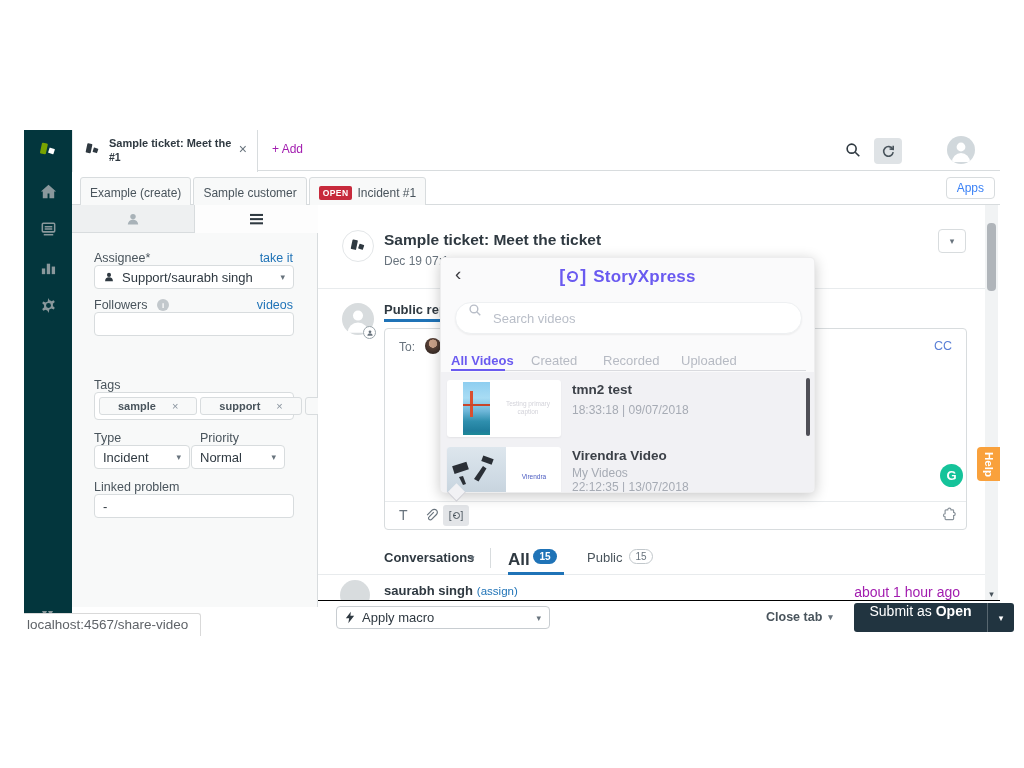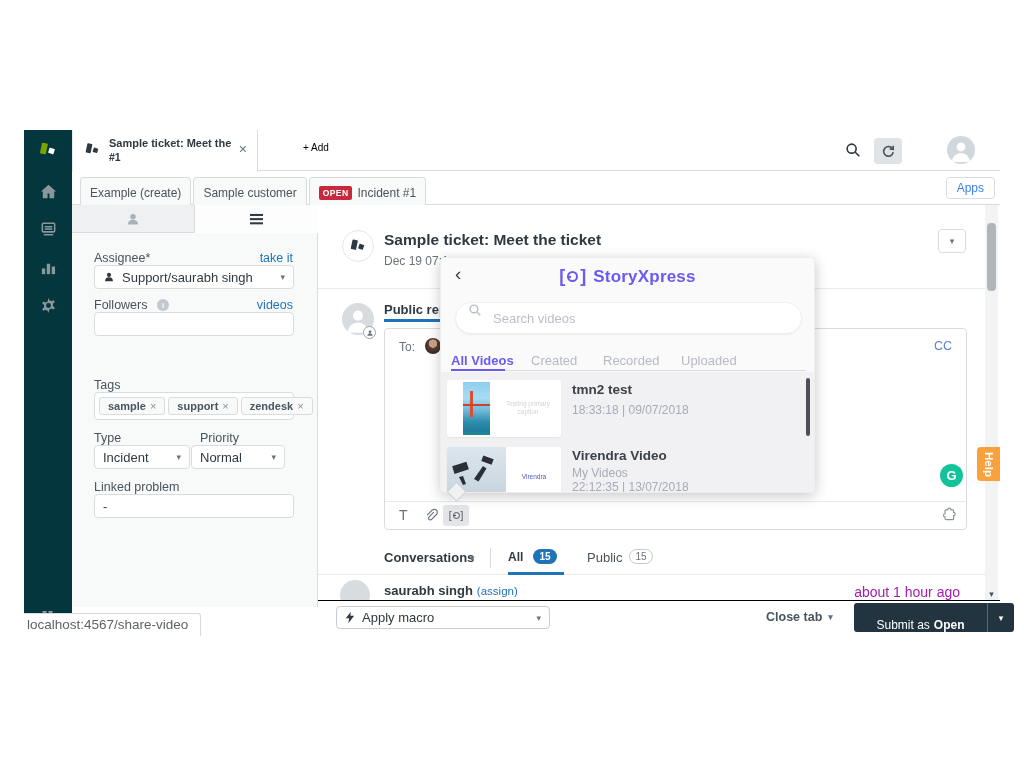--- a/index.html
+++ b/index.html
@@ -10,42 +10,42 @@
   .app{position:absolute;left:24px;top:130px;width:976px;height:503px;background:#fff;}
   
   .sidebar{position:absolute;left:0;top:0;width:48px;height:488px;background:#03363d;}
   .side-ico{position:absolute;left:14px;width:20px;height:20px;display:flex;align-items:center;justify-content:center;color:#8a989c;}
   
   .topbar{position:absolute;left:48px;top:0;width:928px;height:41px;background:#fff;border-bottom:1px solid #d8dcde;}
   .ticket-tab{position:absolute;left:0;top:0;width:186px;height:42px;background:#fff;border-left:1px solid #e8ebed;border-right:1px solid #d8dcde;z-index:2;}
   .tab-title{position:absolute;left:36px;top:7px;width:124px;font-size:11px;font-weight:bold;color:#2f3941;line-height:13px;white-space:nowrap;overflow:hidden;}
   .tab-sub{position:absolute;left:36px;top:21px;font-size:10.5px;font-weight:bold;color:#2f3941;}
   .tab-close{position:absolute;right:10px;top:11px;font-size:14px;color:#68737d;cursor:pointer;}
-  .add-btn{position:absolute;left:200px;top:12px;font-size:10px;color:#000000;margin-left:31px;}
+  .add-btn{position:absolute;left:200px;top:12px;font-size:12px;color:#a21caf;}
   .top-ico{position:absolute;top:8px;display:flex;align-items:center;justify-content:center;}
   .refresh-btn{left:802px;width:28px;height:26px;background:#dfe3e6;border-radius:4px;}
   .grid-ico{left:844px;top:12px;width:18px;height:18px;display:grid;grid-template-columns:7px 7px;grid-template-rows:7px 7px;gap:3px;}
   .grid-ico span{background:#2f3941;border-radius:1px;}
   .avatar{left:875px;top:6px;width:28px;height:28px;border-radius:50%;background:#d1d8dc;overflow:hidden;}
   
   .crumbbar{position:absolute;left:48px;top:41px;width:928px;height:34px;background:#fff;border-bottom:1px solid #d8dcde;}
   .pills{position:absolute;left:8px;top:6px;display:flex;gap:2px;}
   .pill{height:32px;display:flex;align-items:center;gap:5px;padding:0 9px;background:#f8f9f9;border:1px solid #d8dcde;border-radius:3px;font-size:12px;color:#49545c;}
   .open-badge{background:#c72a3c;color:#fff;font-size:8.5px;font-weight:bold;letter-spacing:.4px;padding:2px 4px;border-radius:2px;}
   .apps-btn{position:absolute;right:5px;top:6px;height:22px;padding:0 10px;display:flex;align-items:center;background:#fff;border:1px solid #d8dcde;border-radius:4px;font-size:12px;color:#3b82f6;}
   
   .props{position:absolute;left:48px;top:75px;width:246px;height:402px;background:#f8f9f9;border-right:1px solid #d8dcde;}
   .ptab{position:absolute;top:0;width:123px;height:28px;display:flex;align-items:center;justify-content:center;}
   .ptab-l{left:0;background:#eef0f1;border-bottom:1px solid #d8dcde;border-right:1px solid #d8dcde;}
   .ptab-r{left:123px;background:#fdfdfd;}
   .plabel{position:absolute;font-size:12.5px;color:#49545c;}
   .plink{position:absolute;font-size:12.5px;color:#1f73b7;}
   .pfield{position:absolute;left:22px;width:200px;height:24px;background:#fff;border:1px solid #d8dcde;border-radius:4px;font-size:13px;color:#2f3941;display:flex;align-items:center;padding:0 8px;}
   .caret{color:#68737d;font-size:9px;}
-  .chip{display:inline-flex;align-items:center;gap:4px;height:18px;padding:0 8px;background:#f8f9f9;border:1px solid #d8dcde;border-radius:3px;font-size:11px;font-weight:bold;color:#49545c;}
+  .chip{display:inline-flex;align-items:center;gap:16px;height:18px;padding:0 18px;background:#f8f9f9;border:1px solid #d8dcde;border-radius:3px;font-size:11px;font-weight:bold;color:#49545c;}
   .chip .x{color:#87929d;font-weight:normal;font-size:11px;}
   
   .main{position:absolute;left:294px;top:75px;width:668px;height:395px;background:#fff;}
   .circle-av{border-radius:50%;background:#d8dcde;display:flex;align-items:center;justify-content:center;}
   .hdr-title{position:absolute;left:66px;top:26px;font-size:15.5px;font-weight:bold;color:#2f3941;}
   .hdr-sub{position:absolute;left:66px;top:49px;font-size:12px;color:#68737d;}
   .opt-btn{position:absolute;left:620px;top:24px;width:28px;height:24px;border:1px solid #d8dcde;border-radius:4px;background:#fff;display:flex;align-items:center;justify-content:center;color:#68737d;font-size:9px;}
   .hline{position:absolute;background:#e8ebed;height:1px;}
   .reply-tab{position:absolute;left:66px;top:97px;font-size:13px;font-weight:bold;color:#2f3941;}
   .reply-underline{position:absolute;left:66px;top:114px;width:88px;height:3px;background:#1f73b7;}
@@ -55,39 +55,39 @@
   .ctoolbar{position:absolute;left:0;bottom:0;width:100%;height:28px;border-top:1px solid #e8ebed;}
   .tool{position:absolute;top:5px;color:#68737d;}
   .sx-btn{position:absolute;left:58px;top:3px;width:26px;height:21px;background:#e3e5e8;border-radius:3px;display:flex;align-items:center;justify-content:center;gap:1px;color:#49545c;}
   .mini-brk{font-size:10px;color:#49545c;}
   .mini-circ{width:7px;height:7px;border:1.4px solid #49545c;border-radius:50%;position:relative;}
   .mini-circ::before{content:'';position:absolute;left:-1px;top:2px;width:3px;height:1.4px;background:#49545c;}
   .conv-row{position:absolute;left:0;top:338px;width:667px;height:32px;border-bottom:1px solid #e8ebed;}
   .conv-label{position:absolute;left:66px;top:7px;font-size:13px;font-weight:bold;color:#2f3941;}
   .conv-caret{position:absolute;left:152px;top:10px;font-size:9px;color:#68737d;}
   .vdiv{position:absolute;left:172px;top:5px;width:1px;height:20px;background:#d8dcde;}
-  .call{position:absolute;left:190px;top:7px;font-size:12px;font-weight:bold;color:#2f3941;}
+  .call{position:absolute;left:190px;top:7px;font-size:17px;font-weight:bold;color:#2f3941;}
   .badge-b{position:absolute;left:215px;top:6px;min-width:24px;height:15px;border-radius:8px;background:#1f73b7;color:#fff;font-size:10px;font-weight:bold;display:flex;align-items:center;justify-content:center;}
   .all-under{position:absolute;left:190px;top:29px;width:56px;height:3px;background:#1f73b7;}
   .cpub{position:absolute;left:269px;top:7px;font-size:13px;color:#49545c;}
   .badge-o{position:absolute;left:311px;top:6px;min-width:24px;height:15px;border-radius:8px;border:1px solid #c2c8cc;color:#68737d;font-size:10px;display:flex;align-items:center;justify-content:center;background:#fff;}
   .entry-name{position:absolute;left:66px;top:378px;font-size:13px;font-weight:bold;color:#2f3941;}
   .entry-action{font-size:11.5px;font-weight:normal;color:#1f73b7;margin-left:4px;}
   .entry-time{position:absolute;right:26px;top:379px;font-size:14px;color:#a21caf;}
   
   .scrollbar{position:absolute;left:961px;top:75px;width:13px;height:395px;background:#f1f3f4;}
   .sthumb{position:absolute;left:2px;top:18px;width:9px;height:68px;background:#b0b5ba;border-radius:4px;}
   .sarrow{position:absolute;left:0;bottom:1px;width:13px;text-align:center;font-size:9px;color:#49545c;}
   
   .footer{position:absolute;left:294px;top:470px;width:682px;height:33px;background:#fff;border-top:1px solid #000000;z-index:40;}
   .macro-box{position:absolute;left:18px;top:5px;width:214px;height:23px;border:1px solid #c8cdd1;border-radius:4px;background:#fff;display:flex;align-items:center;padding:0 8px;gap:7px;font-size:13px;color:#2f3941;}
   .macro-caret{margin-left:auto;}
   .close-tab{position:absolute;left:448px;top:9px;font-size:12.5px;font-weight:bold;color:#49545c;display:flex;gap:6px;align-items:center;}
   .submit-btn{position:absolute;left:536px;top:2px;width:160px;height:29px;background:#213440;border-radius:3px;display:flex;color:#fff;}
-  .submit-main{flex:1;display:flex;align-items:flex-end;justify-content:center;font-size:12px;border-right:1px solid rgba(255,255,255,.25);}
+  .submit-main{flex:1;display:flex;align-items:flex-start;justify-content:center;font-size:14px;border-right:1px solid rgba(255,255,255,.25);}
   .submit-main b{margin-left:4px;}
   .submit-caret{width:26px;display:flex;align-items:center;justify-content:center;font-size:9px;}
   
   .help-tab{position:absolute;left:953px;top:317px;width:23px;height:34px;background:#f9a13c;border-radius:4px 0 0 4px;display:flex;align-items:center;justify-content:center;z-index:45;}
   .help-tab span{writing-mode:vertical-rl;color:#fff;font-size:11.5px;font-weight:bold;}
   .grammarly{position:absolute;left:916px;top:334px;width:23px;height:23px;border-radius:50%;background:#15c39a;color:#fff;font-size:13px;font-weight:bold;display:flex;align-items:center;justify-content:center;z-index:30;}
   
   .popup{position:absolute;left:416px;top:127px;width:375px;height:236px;background:#fafafb;border-radius:5px;box-shadow:0 3px 14px rgba(0,0,0,.22);border:1px solid rgba(0,0,0,.05);overflow:hidden;z-index:50;}
   .pp-back{position:absolute;left:14px;top:5px;font-size:19px;color:#3c3c42;}
   .pp-brand{position:absolute;left:0;top:8px;width:100%;display:flex;align-items:center;justify-content:center;gap:2px;color:#6a5af0;}

